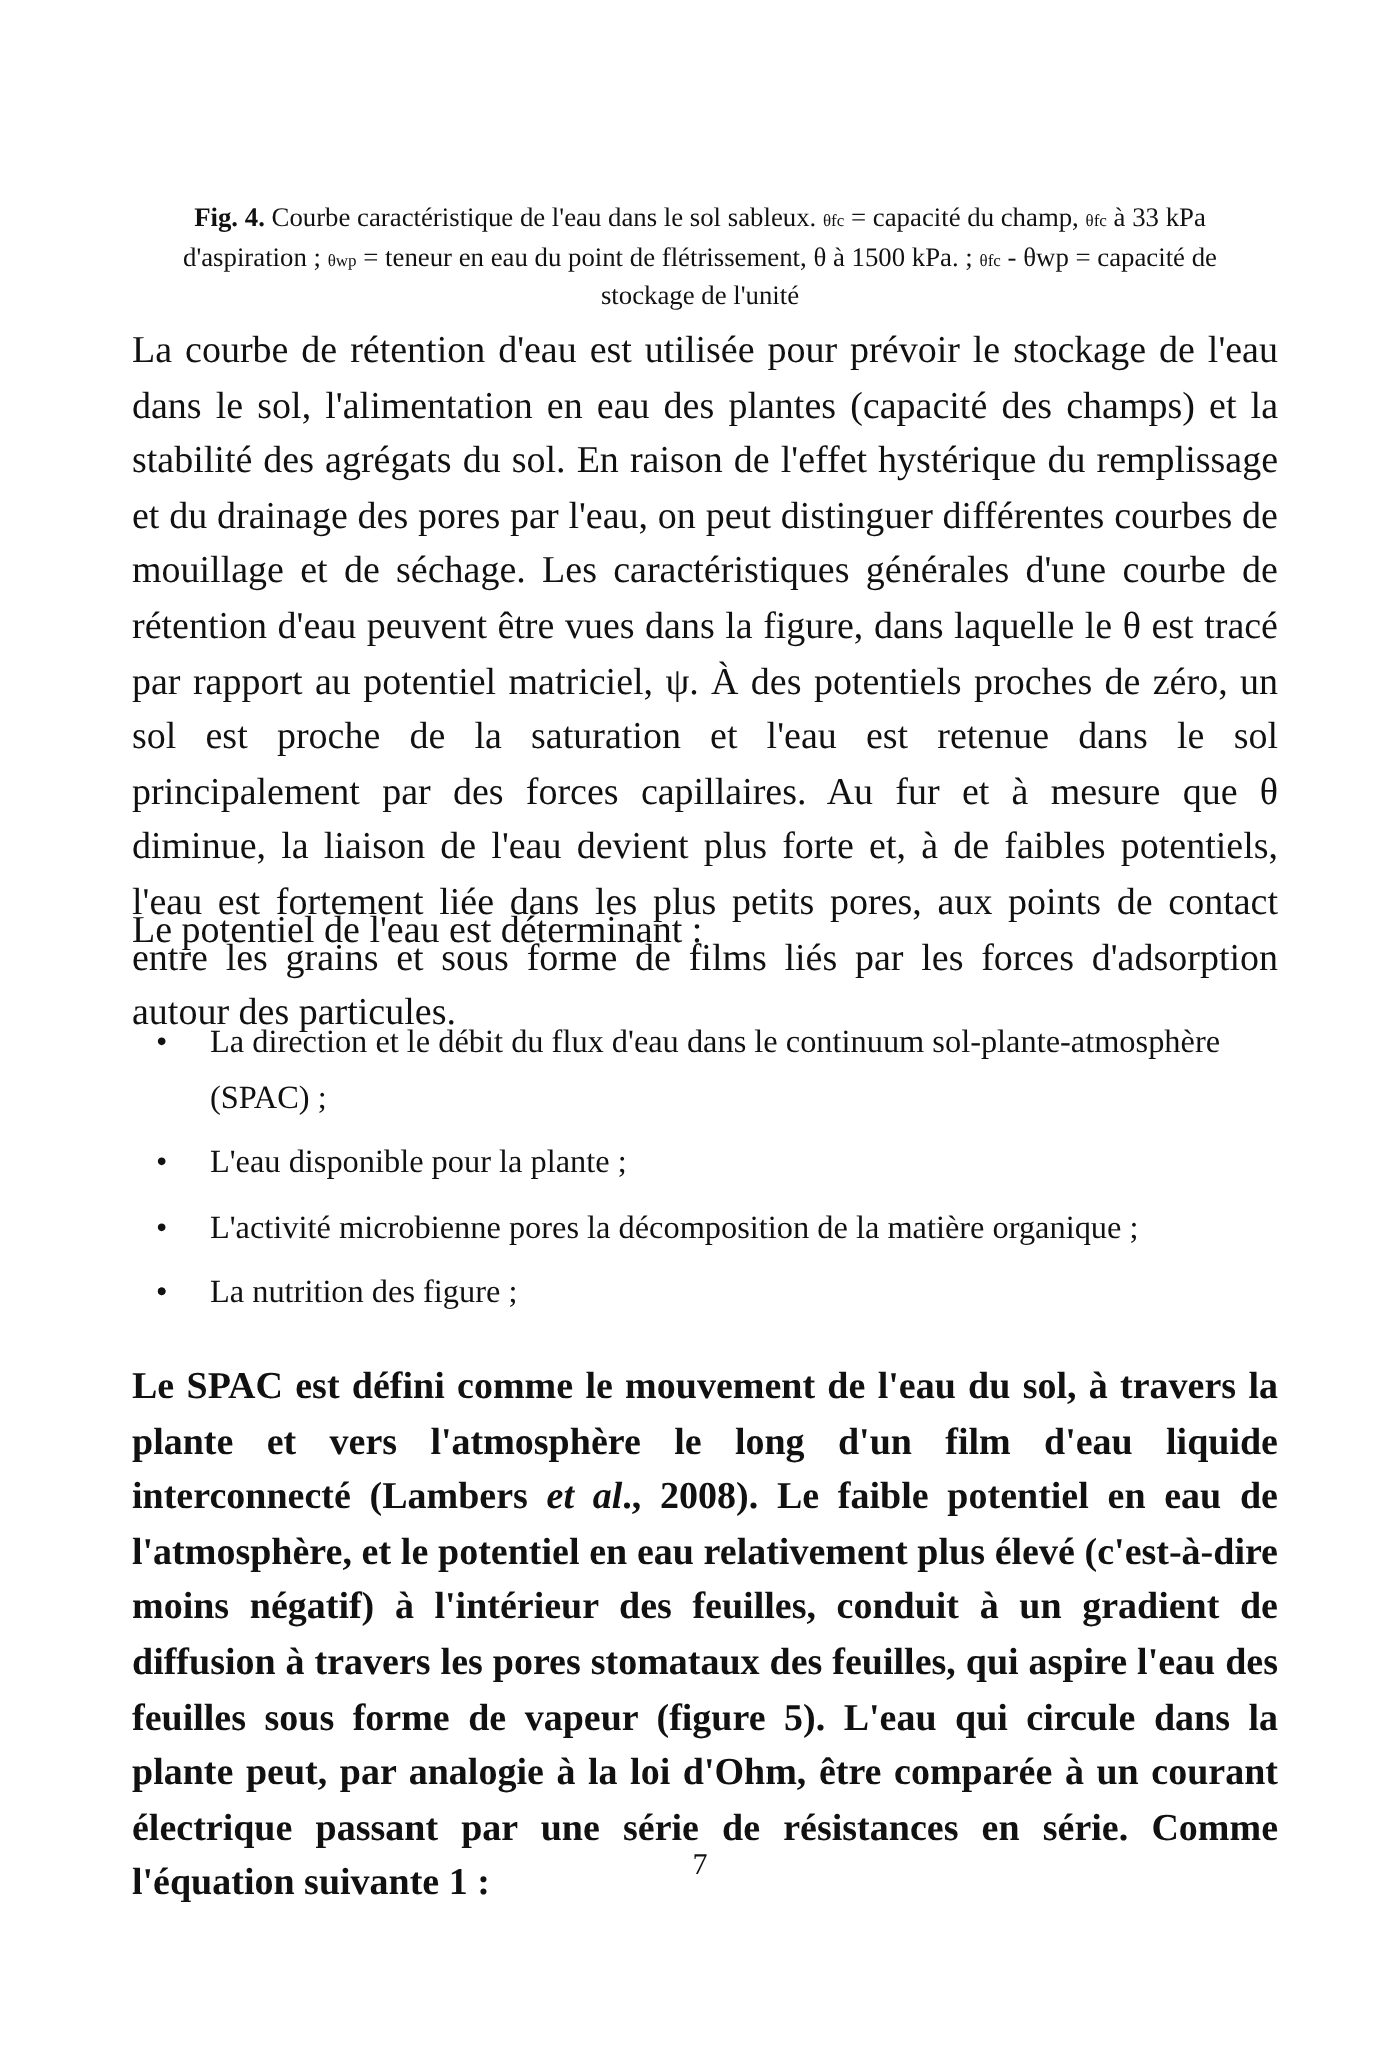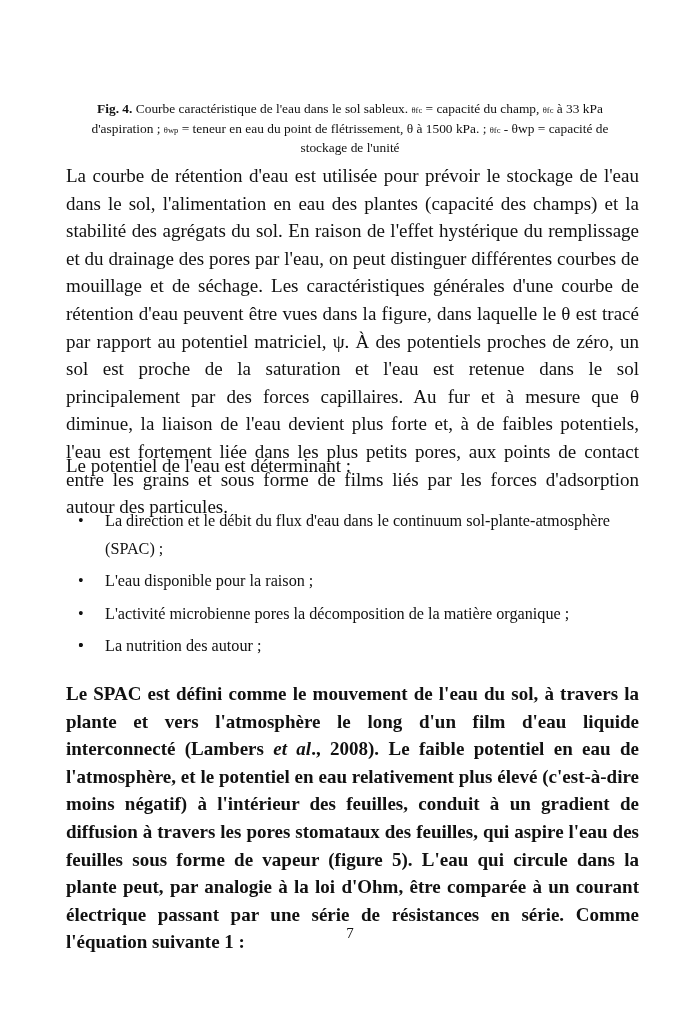--- a/index.html
+++ b/index.html
@@ -87,23 +87,23 @@
   <div class="caption">
     <span class="fig-label">Fig. 4.</span><span> Courbe caractéristique de l'eau dans le sol sableux. </span><span class="sub">θfc</span><span> = capacité du champ, </span><span class="sub">θfc</span><span> à 33 kPa d'aspiration ; </span><span class="sub">θwp</span><span> = teneur en eau du point de flétrissement, θ à 1500 kPa. ; </span><span class="sub">θfc</span><span> - θwp = capacité de stockage de l'unité</span>
   </div>
 
   <p class="body-text p1">La courbe de rétention d'eau est utilisée pour prévoir le stockage de l'eau dans le sol, l'alimentation en eau des plantes (capacité des champs) et la stabilité des agrégats du sol. En raison de l'effet hystérique du remplissage et du drainage des pores par l'eau, on peut distinguer différentes courbes de mouillage et de séchage. Les caractéristiques générales d'une courbe de rétention d'eau peuvent être vues dans la figure, dans laquelle le θ est tracé par rapport au potentiel matriciel, ψ. À des potentiels proches de zéro, un sol est proche de la saturation et l'eau est retenue dans le sol principalement par des forces capillaires. Au fur et à mesure que θ diminue, la liaison de l'eau devient plus forte et, à de faibles potentiels, l'eau est fortement liée dans les plus petits pores, aux points de contact entre les grains et sous forme de films liés par les forces d'adsorption autour des particules.</p>
 
   <p class="body-text p2">Le potentiel de l'eau est déterminant :</p>
 
   <ul class="bullets">
     <li><span class="bullet">•</span><span>La direction et le débit du flux d'eau dans le continuum sol-plante-atmosphère (SPAC) ;</span></li>
-    <li><span class="bullet">•</span><span>L'eau disponible pour la raison ;</span></li>
+    <li><span class="bullet">•</span><span>L'eau disponible pour la plante ;</span></li>
     <li><span class="bullet">•</span><span>L'activité microbienne pores la décomposition de la matière organique ;</span></li>
     <li><span class="bullet">•</span></li>
-    <li><span class="bullet">•</span><span>La nutrition des autour ;</span></li>
+    <li><span class="bullet">•</span><span>La nutrition des figure ;</span></li>
   </ul>
 
   <p class="body-text p3"><span>Le SPAC est défini comme le mouvement de l'eau du sol, à travers la plante et vers l'atmosphère le long d'un film d'eau liquide interconnecté (Lambers </span><em>et al</em><span>., 2008). Le faible potentiel en eau de l'atmosphère, et le potentiel en eau relativement plus élevé (c'est-à-dire moins négatif) à l'intérieur des feuilles, conduit à un gradient de diffusion à travers les pores stomataux des feuilles, qui aspire l'eau des feuilles sous forme de vapeur (figure 5). L'eau qui circule dans la plante peut, par analogie à la loi d'Ohm, être comparée à un courant électrique passant par une série de résistances en série. Comme l'équation suivante 1 :</span></p>
 
   <div class="page-number">7</div>
 
 </div>
 
 </body></html>

